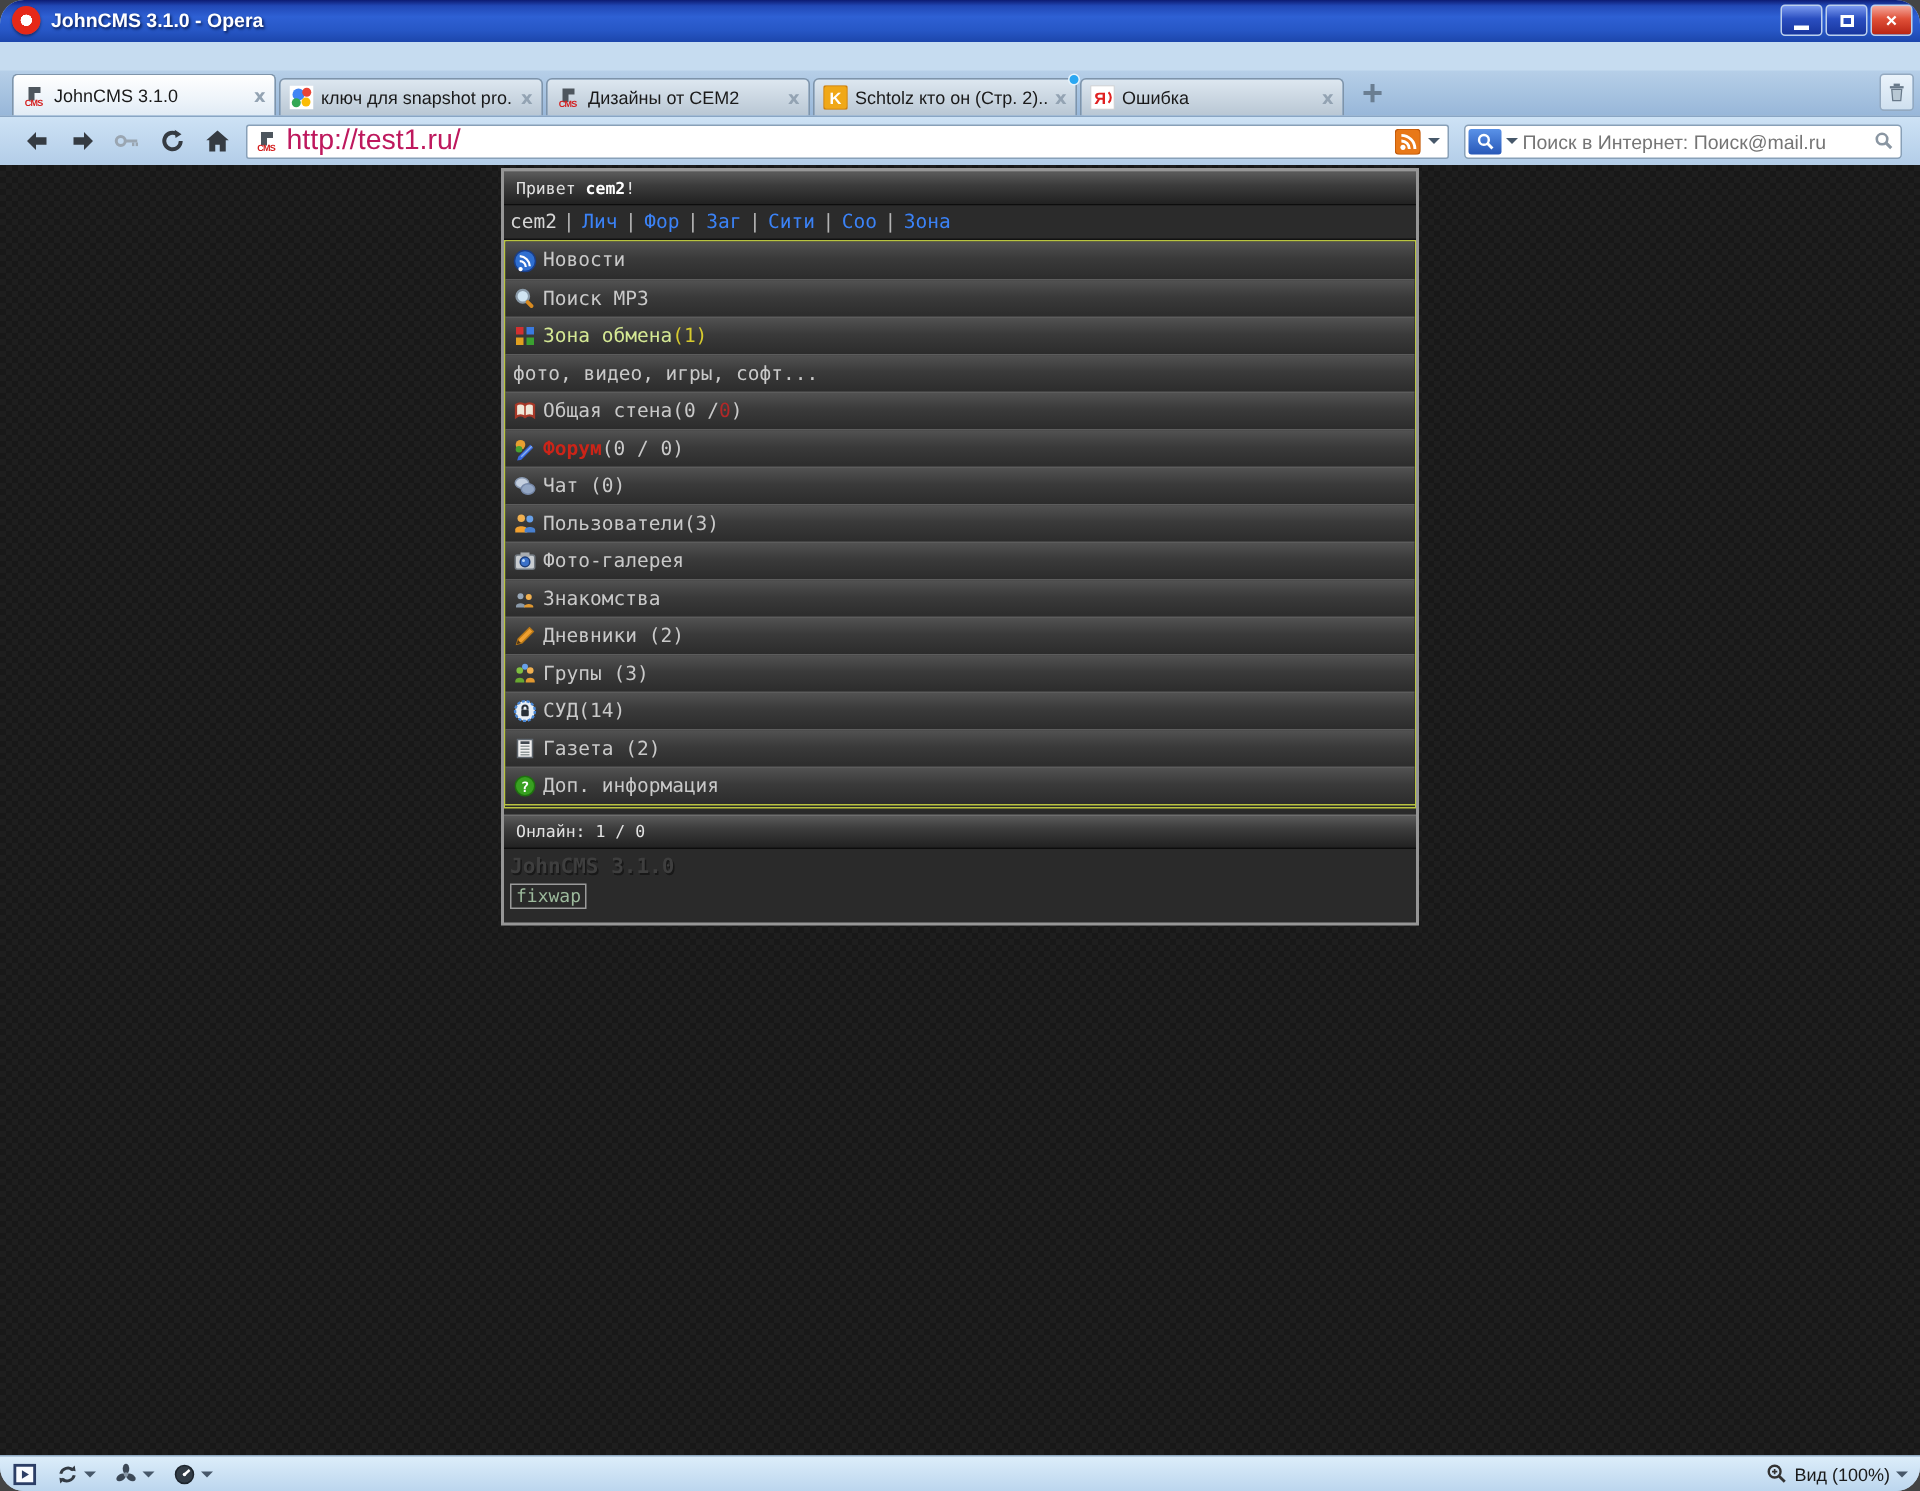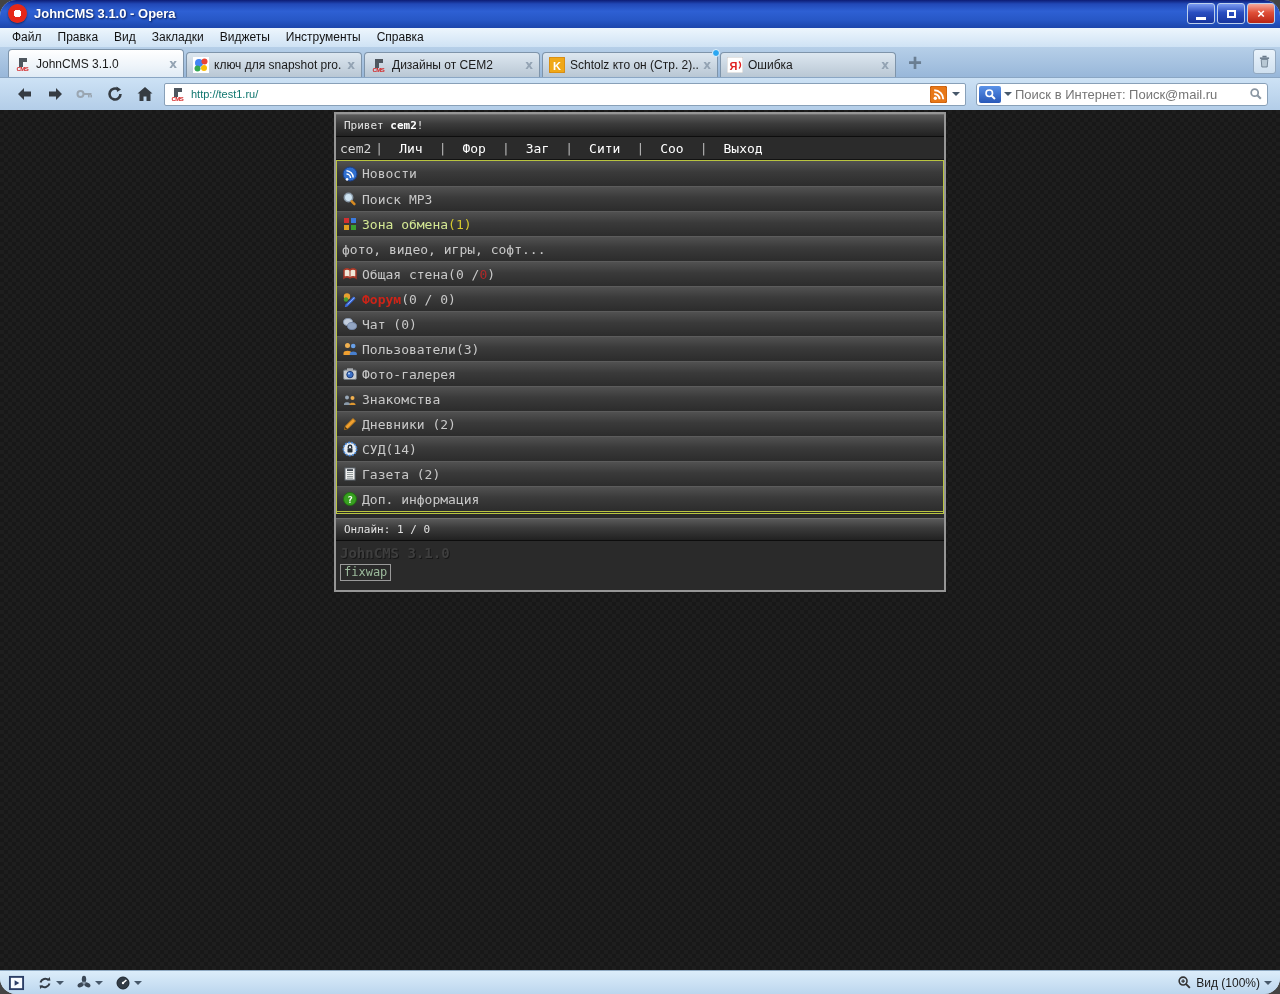--- a/index.html
+++ b/index.html
@@ -50,21 +50,21 @@
     background:linear-gradient(#eaf3fb,#cfe0ef); border:1px solid #93a9c0; border-radius:3px;
     display:flex; align-items:center; justify-content:center; }
 
   
   .addressbar{ position:absolute; top:78px; left:0; right:0; height:32px;
     background:linear-gradient(#cde2f5,#b3cde8); display:flex; align-items:center; padding-left:10px; }
   .navbtn{ width:30px; height:24px; display:flex; align-items:center; justify-content:center; }
   .addrfield{ margin-left:4px; width:802px; height:23px; background:#fff;
     border:1px solid #88a0b8; border-radius:2px; display:flex; align-items:center;
     padding:0 5px; gap:5px; }
-  .addrfield input{ flex:1; border:none; outline:none; font-size:11px; color:#0f766e;
+  .addrfield input{ flex:1; border:none; outline:none; font-size:19px; color:#be185d;
     font-family:"Liberation Sans",sans-serif; background:transparent; }
   .caret{ width:0; height:0; border:4px solid transparent; border-top-color:#47586a;
     margin-top:4px; flex:none; }
   .searchfield{ margin-left:10px; width:292px; height:23px; background:#fff;
     border:1px solid #88a0b8; border-radius:3px; display:flex; align-items:center; padding:0 4px 0 2px; gap:3px; }
   .searchbtn{ width:22px; height:17px; border-radius:2px;
     background:linear-gradient(#5a92e8,#2858b8); display:flex; align-items:center; justify-content:center; }
   .searchfield input{ flex:1; border:none; outline:none; font-size:13px; background:transparent;
     font-family:"Liberation Sans",sans-serif; }
 
@@ -80,21 +80,21 @@
   .logo-bar{ height:30px; background:linear-gradient(#303030,#1c1c1c);
     border-bottom:2px solid #5a5a5a; display:flex; align-items:center; padding:0 5px; }
   .logo-text{ font-size:21px; font-weight:bold; color:#b4c03a; letter-spacing:1px;
     text-shadow:1px 1px 0 #4e560e, 2px 2px 1px #000; }
   .gbar{ height:23px; background:linear-gradient(#5a5a5a,#3c3c3c 40%,#212121);
     border-top:1px solid #6e6e6e; border-bottom:1px solid #0d0d0d;
     display:flex; align-items:center; padding:0 8px; color:#e2e2e2; font-size:11px; }
   .gbar b{ color:#fff; }
   .navrow{ height:23px; background:#2b2b2b; border-bottom:1px solid #121212;
     display:flex; align-items:center; padding:0 4px; font-size:13px; color:#d6d6d6; }
-  .navlink{ color:#ffffff; margin:0 12px; text-decoration:none; }
+  .navlink{ color:#3b82f6; margin:0 1px; text-decoration:none; }
   .navsep{ color:#b4b4b4; margin:0 4px; }
   .menu-box{ border:1px solid #b9c440; border-bottom:3px double #b9c440; }
   .mi{ height:25px; display:flex; align-items:center; padding:0 5px;
     background:linear-gradient(#515151,#3a3a3a 45%,#2c2c2c); color:#c9c9c9; font-size:13px; }
   .mi + .mi{ border-top:1px solid #5c5c5c; }
   .ic{ width:16px; height:16px; margin-right:4px; flex:none; }
   .hl-green{ color:#d4e894; }
   .hl-yellow{ color:#d6ca2e; }
   .red-bold{ color:#cc2418; font-weight:bold; }
   .red-num{ color:#b22828; }
@@ -126,29 +126,20 @@
         </div>
       <div class="wbtn maxb">
           <span class="glyph-max"></span>
         </div>
       <div class="wbtn closeb">
           <span class="glyph-close">×</span>
         </div>
     </div>
   </div>
 
-  <div class="menubar">
-    <span class="mitem">Файл</span>
-    <span class="mitem">Правка</span>
-    <span class="mitem">Вид</span>
-    <span class="mitem">Закладки</span>
-    <span class="mitem">Виджеты</span>
-    <span class="mitem">Инструменты</span>
-    <span class="mitem">Справка</span>
-  </div>
 
   <div class="tabbar">
     <div class="tab active">
       <svg class="favicon" viewBox="0 0 16 16">
           <path d="M4 2h8v4H8v5H4z" fill="#4e565e"></path>
           <text x="1.5" y="14.5" font-size="6" font-weight="bold" fill="#d42020" letter-spacing="-0.5">CMS</text>
         </svg>
       <span class="tlabel">JohnCMS 3.1.0</span>
       <span class="tclose">x</span>
     </div>
@@ -272,21 +263,21 @@
         <span class="navlink">Лич</span>
         <span class="navsep">|</span>
         <span class="navlink">Фор</span>
         <span class="navsep">|</span>
         <span class="navlink">Заг</span>
         <span class="navsep">|</span>
         <span class="navlink">Сити</span>
         <span class="navsep">|</span>
         <span class="navlink">Соо</span>
         <span class="navsep">|</span>
-        <span class="navlink">Выход</span>
+        <span class="navlink">Зона</span>
       </div>
 
       <div class="menu-box">
 
         <div class="mi">
           <svg class="ic" viewBox="0 0 16 16">
               <circle cx="8" cy="8" r="7" fill="#2f6fd0" stroke="#1a3e88"></circle>
               <path d="M5 12a1.4 1.4 0 1 0 .1 0z" fill="#fff"></path>
               <path d="M4.5 8a4 4 0 0 1 4 4M4.5 4.8a7 7 0 0 1 6.7 6.7" stroke="#fff" stroke-width="1.5" fill="none"></path>
             </svg>
@@ -377,20 +368,30 @@
         </div>
 
         <div class="mi">
           <svg class="ic" viewBox="0 0 16 16">
               <path d="M2.5 13.5l1-3.5 7.5-7.5 2.5 2.5-7.5 7.5z" fill="#f0a030" stroke="#b87818"></path>
               <path d="M2.5 13.5l2.8-.8-2-2z" fill="#503818"></path>
             </svg>
           <span>Дневники (2)</span>
         </div>
 
+        <div class="mi">
+          <svg class="ic" viewBox="0 0 16 16">
+              <circle cx="8" cy="3.5" r="2" fill="#68a0e8"></circle>
+              <circle cx="4.5" cy="6" r="2.2" fill="#80c040"></circle>
+              <circle cx="11.5" cy="6" r="2.2" fill="#f0b050"></circle>
+              <path d="M1.5 13c0-3 6-3 6 0v1h-6z" fill="#68a830"></path>
+              <path d="M8.5 13c0-3 6-3 6 0v1h-6z" fill="#e09830"></path>
+            </svg>
+          <span>Групы (3)</span>
+        </div>
 
 
         <div class="mi">
           <svg class="ic" viewBox="0 0 16 16">
               <circle cx="8" cy="8" r="6.6" fill="#e8eef4" stroke="#4888d8" stroke-width="1.6" stroke-dasharray="2 1.2"></circle>
               <rect x="5.5" y="7.2" width="5" height="4.3" rx="0.8" fill="#283038"></rect>
               <path d="M6.3 7.2V6a1.7 1.7 0 0 1 3.4 0v1.2" stroke="#283038" stroke-width="1.4" fill="none"></path>
             </svg>
           <span>СУД(14)</span>
         </div>

